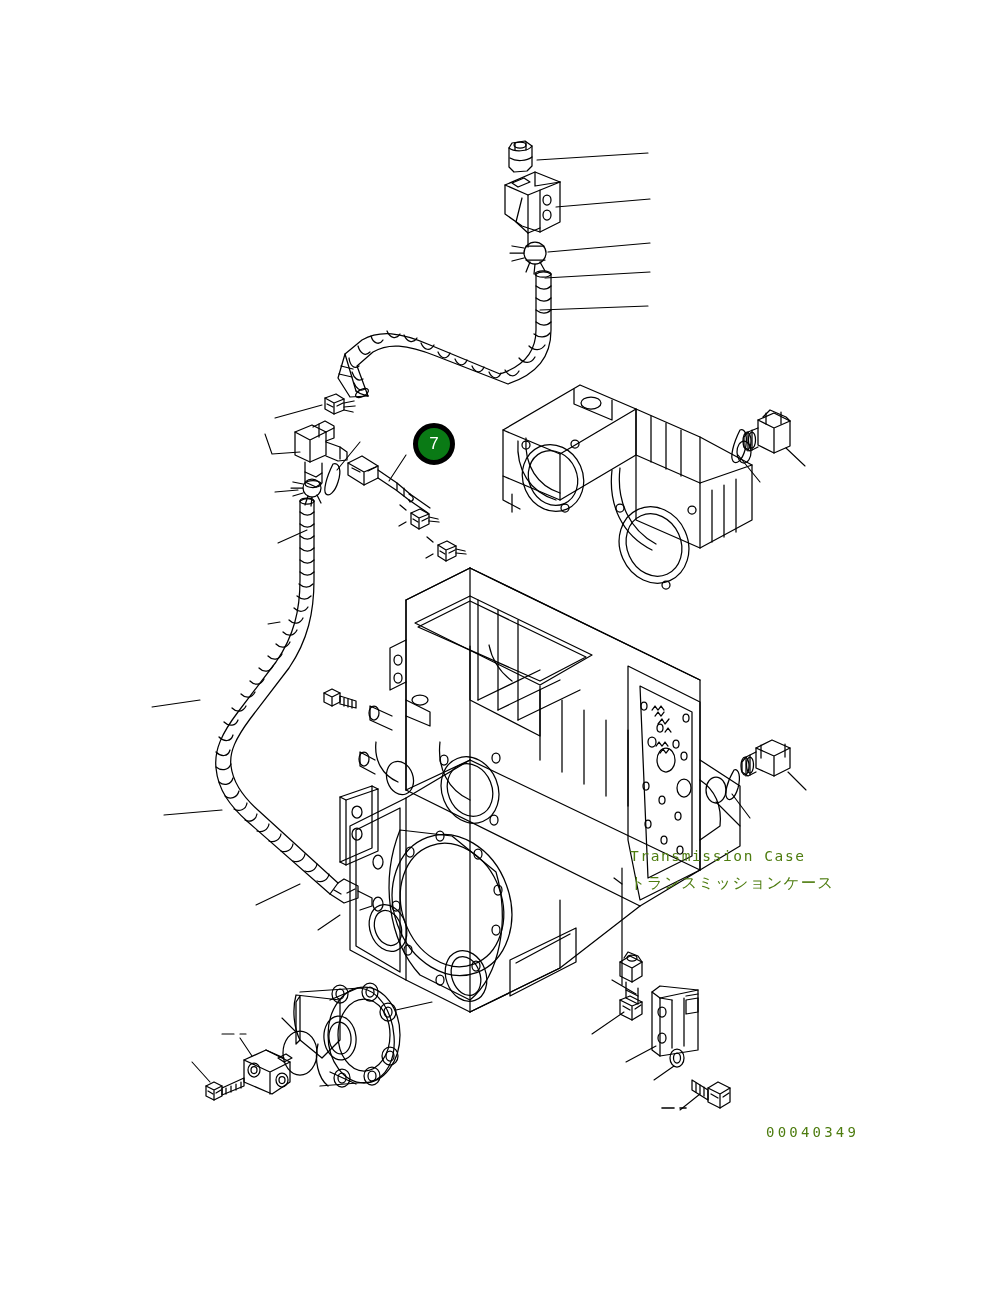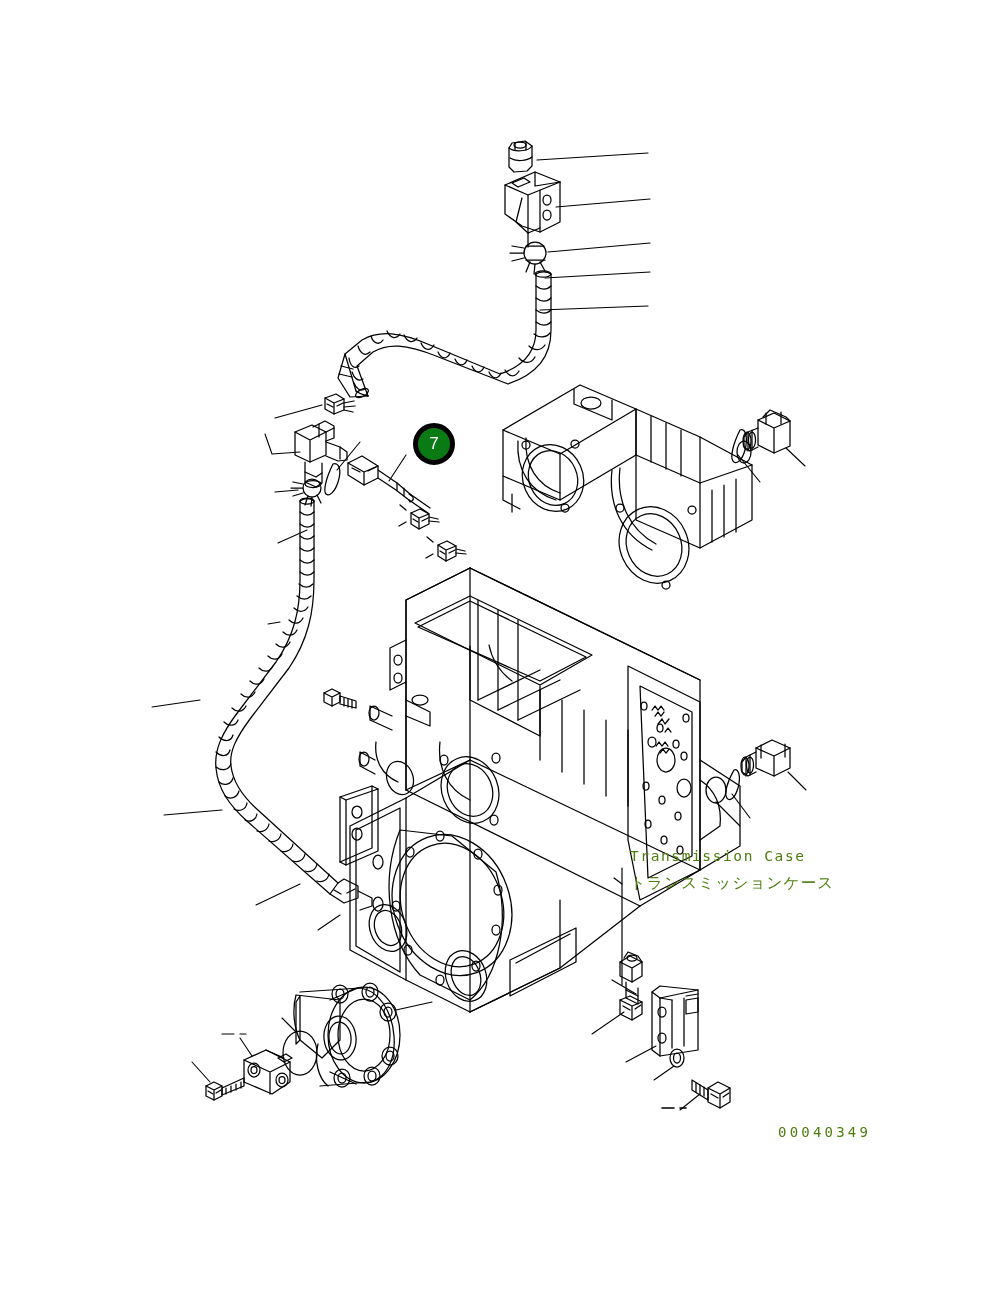--- a/index.html
+++ b/index.html
@@ -46,21 +46,20 @@
     letter-spacing: 1.6px;
     line-height: 1;
   }
   #figure-number {
     left: 766px;
     top: 1125px;
     font-family: "DejaVu Sans Mono", "Liberation Mono", monospace;
     font-size: 14px;
     letter-spacing: 3.2px;
     line-height: 1;
-    margin-left: 12px;
   }
   .callout {
     position: absolute;
     border-radius: 50%;
     display: flex;
     align-items: center;
     justify-content: center;
     box-sizing: border-box;
     font-family: "Liberation Sans", sans-serif;
     font-size: 17px;

